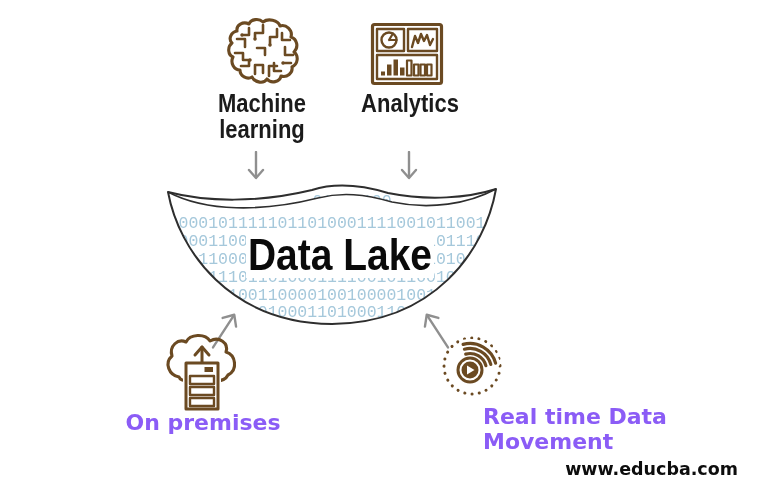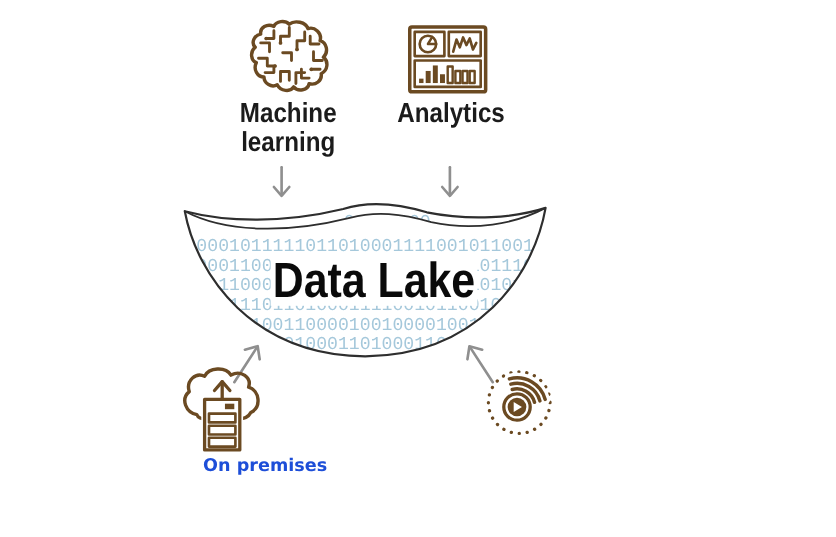--- a/index.html
+++ b/index.html
@@ -13,23 +13,22 @@
     position:absolute;
     font-family:"Liberation Sans",sans-serif;
     font-weight:700;font-size:25px;line-height:26px;color:#1b1b1b;
     text-align:center;white-space:nowrap;
     transform:translateX(-50%) scaleX(.88);
   }
   
   .lbl-bottom{
     position:absolute;
     font-family:"DejaVu Sans",sans-serif;
-    font-weight:700;font-size:16px;line-height:25px;color:#1d4ed8;
+    font-weight:700;font-size:22px;line-height:25px;color:#8b5cf6;
     white-space:nowrap;
-    margin-left:38px;
   }
   .centered{text-align:center;transform:translateX(-50%);}
   .watermark{
     position:absolute;right:22px;top:459px;
     font-family:"DejaVu Sans",sans-serif;font-weight:700;
     font-size:17.5px;color:#0d0d0d;white-space:nowrap;
   }
   svg{display:block;}
   .brown{stroke:#6b4a22;fill:none;stroke-linecap:round;stroke-linejoin:round;}
   .brownfill{fill:#6b4a22;stroke:none;}
@@ -154,15 +153,20 @@
     <path stroke="#ffffff" stroke-width="9" fill="none" stroke-linecap="round" d="M25.7,26.1 A16.5,16.5 0 0 1 45.9,37.7 M24.4,21.2 A21.5,21.5 0 0 1 50.8,36.4 M23.1,16.4 A26.5,26.5 0 0 1 55.6,35.1"></path>
     <circle class="brown" cx="30" cy="42" r="12" stroke-width="3"></circle>
     <path class="brown" stroke-width="3.2" d="M25.7,26.1 A16.5,16.5 0 0 1 45.9,37.7 M24.4,21.2 A21.5,21.5 0 0 1 50.8,36.4 M23.1,16.4 A26.5,26.5 0 0 1 55.6,35.1"></path>
     <circle class="brownfill" cx="30" cy="42" r="8.5"></circle>
     <path fill="#ffffff" d="M27,37.5 L27,46.5 L34.5,42 Z"></path>
   </svg>
 
   <div class="lbl-bottom centered" style="left:203px;top:410px;">
     <div>On premises</div>
   </div>
+  <div class="lbl-bottom" style="left:483px;top:404px;">
+    <div>Real time Data</div>
+    <div>Movement</div>
+  </div>
 
+  <div class="watermark">www.educba.com</div>
 
 </div>
 
 </body></html>

